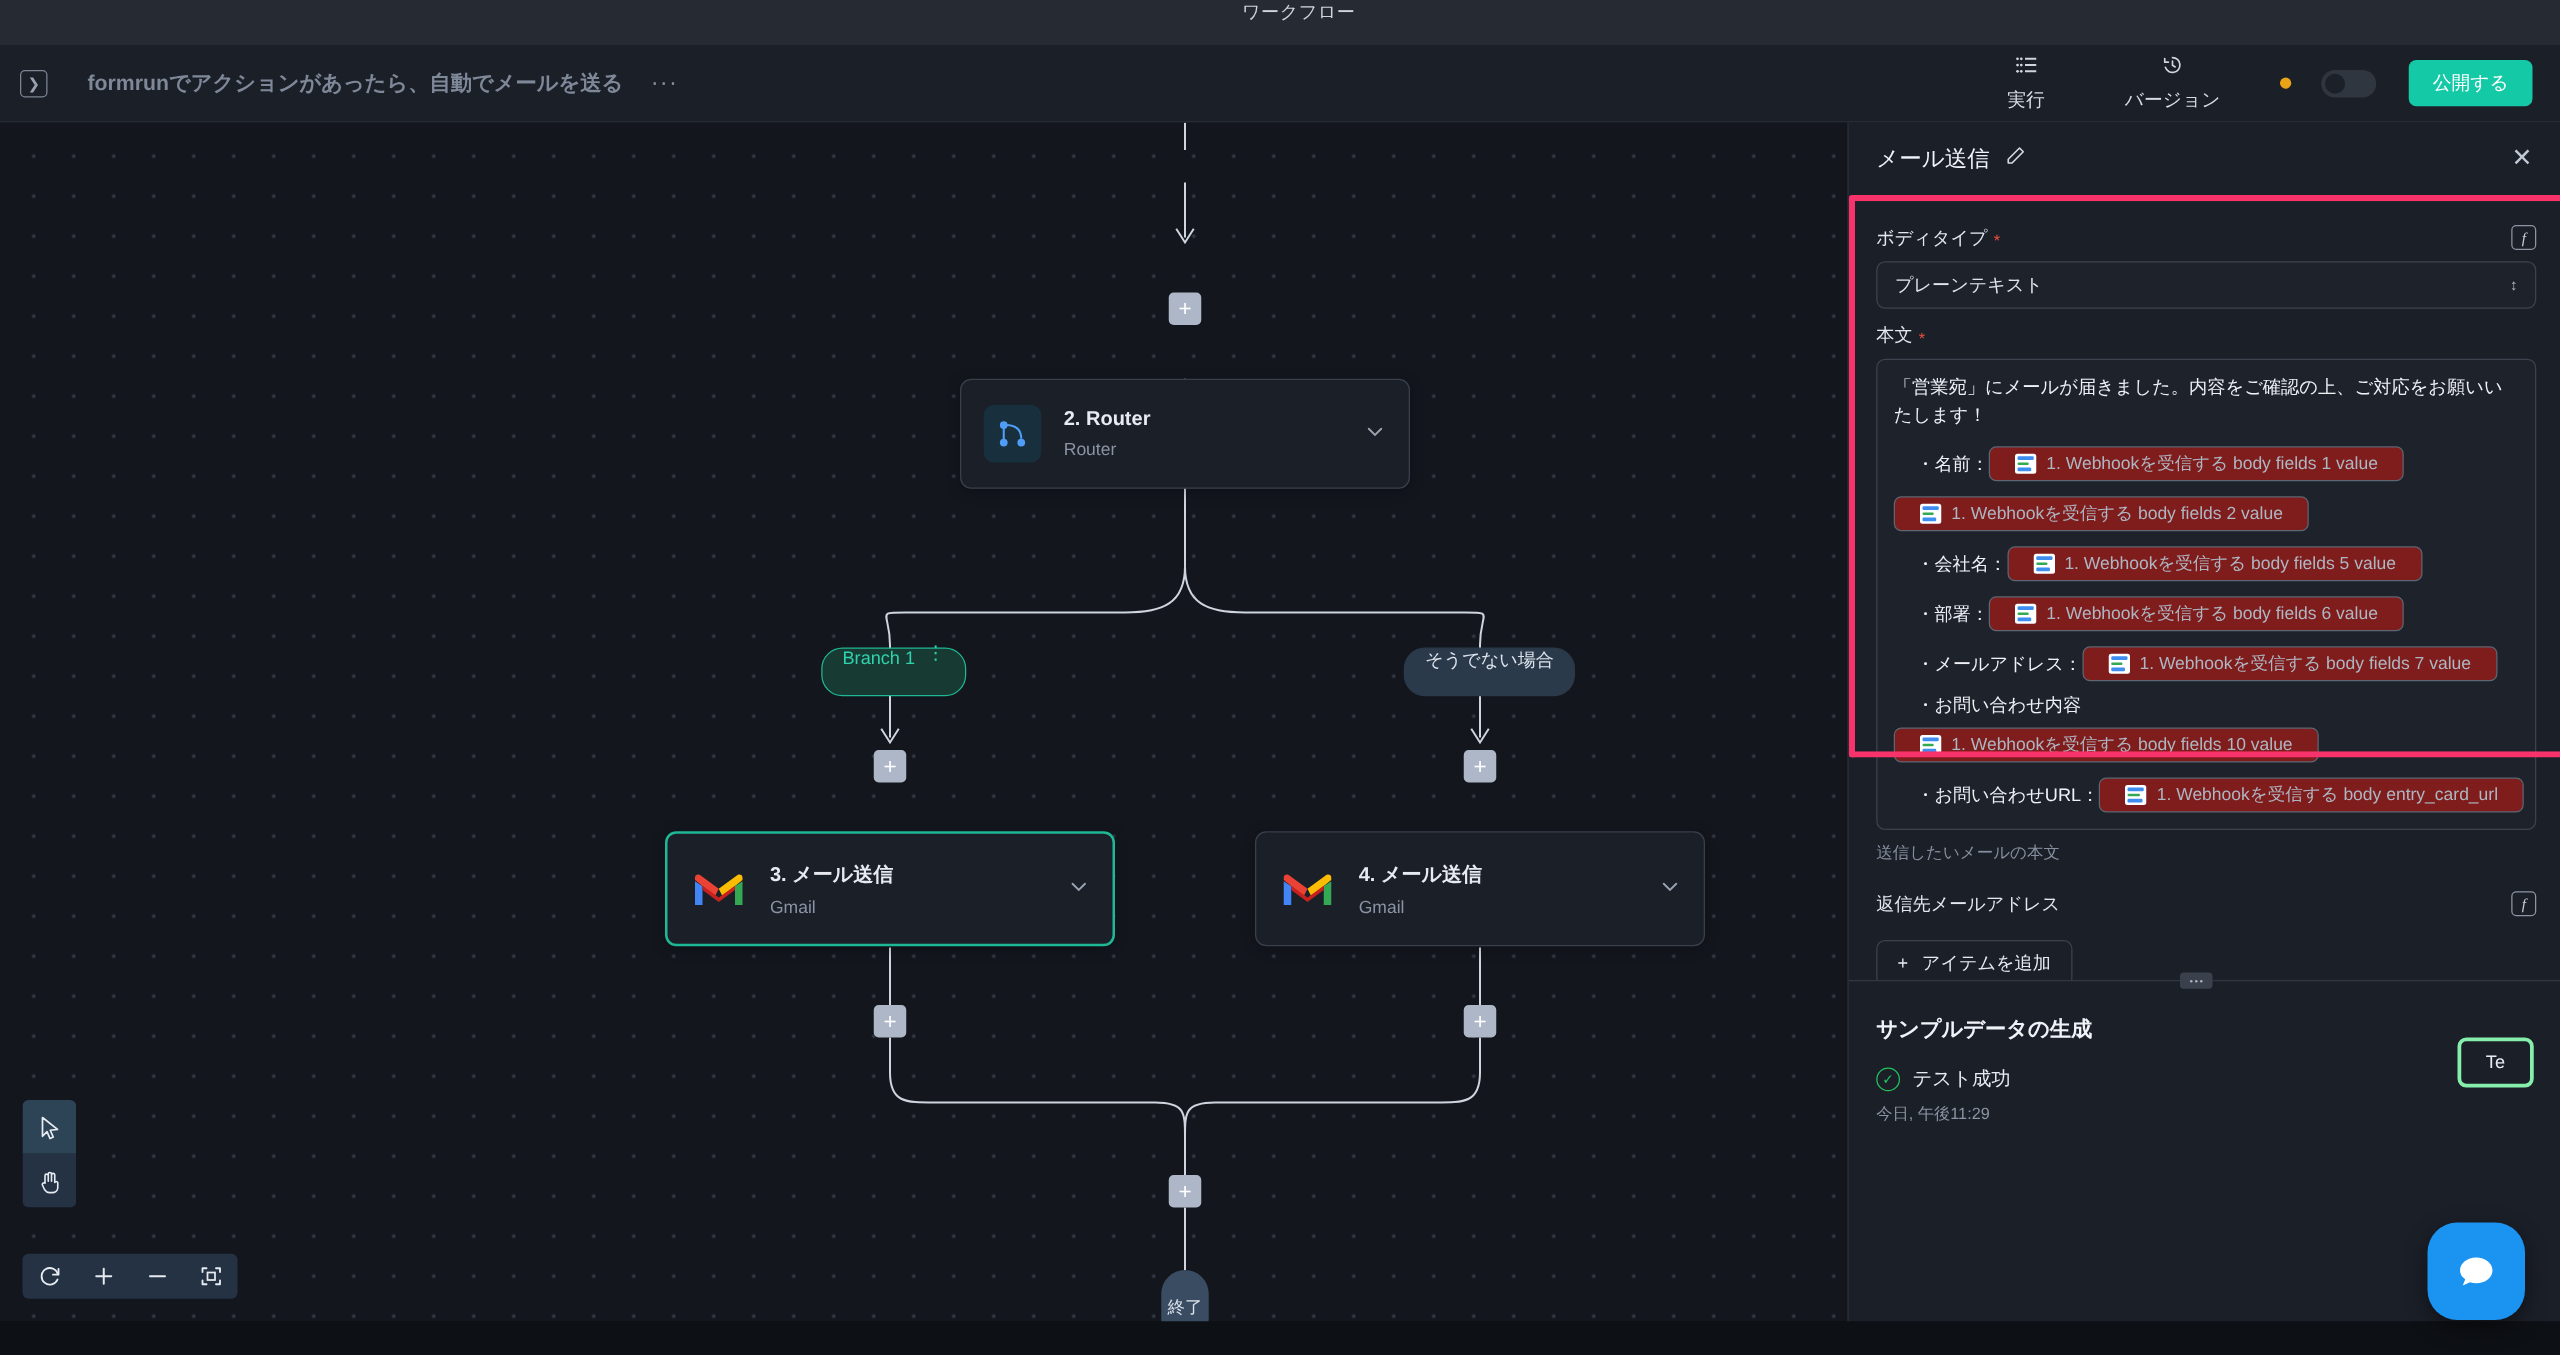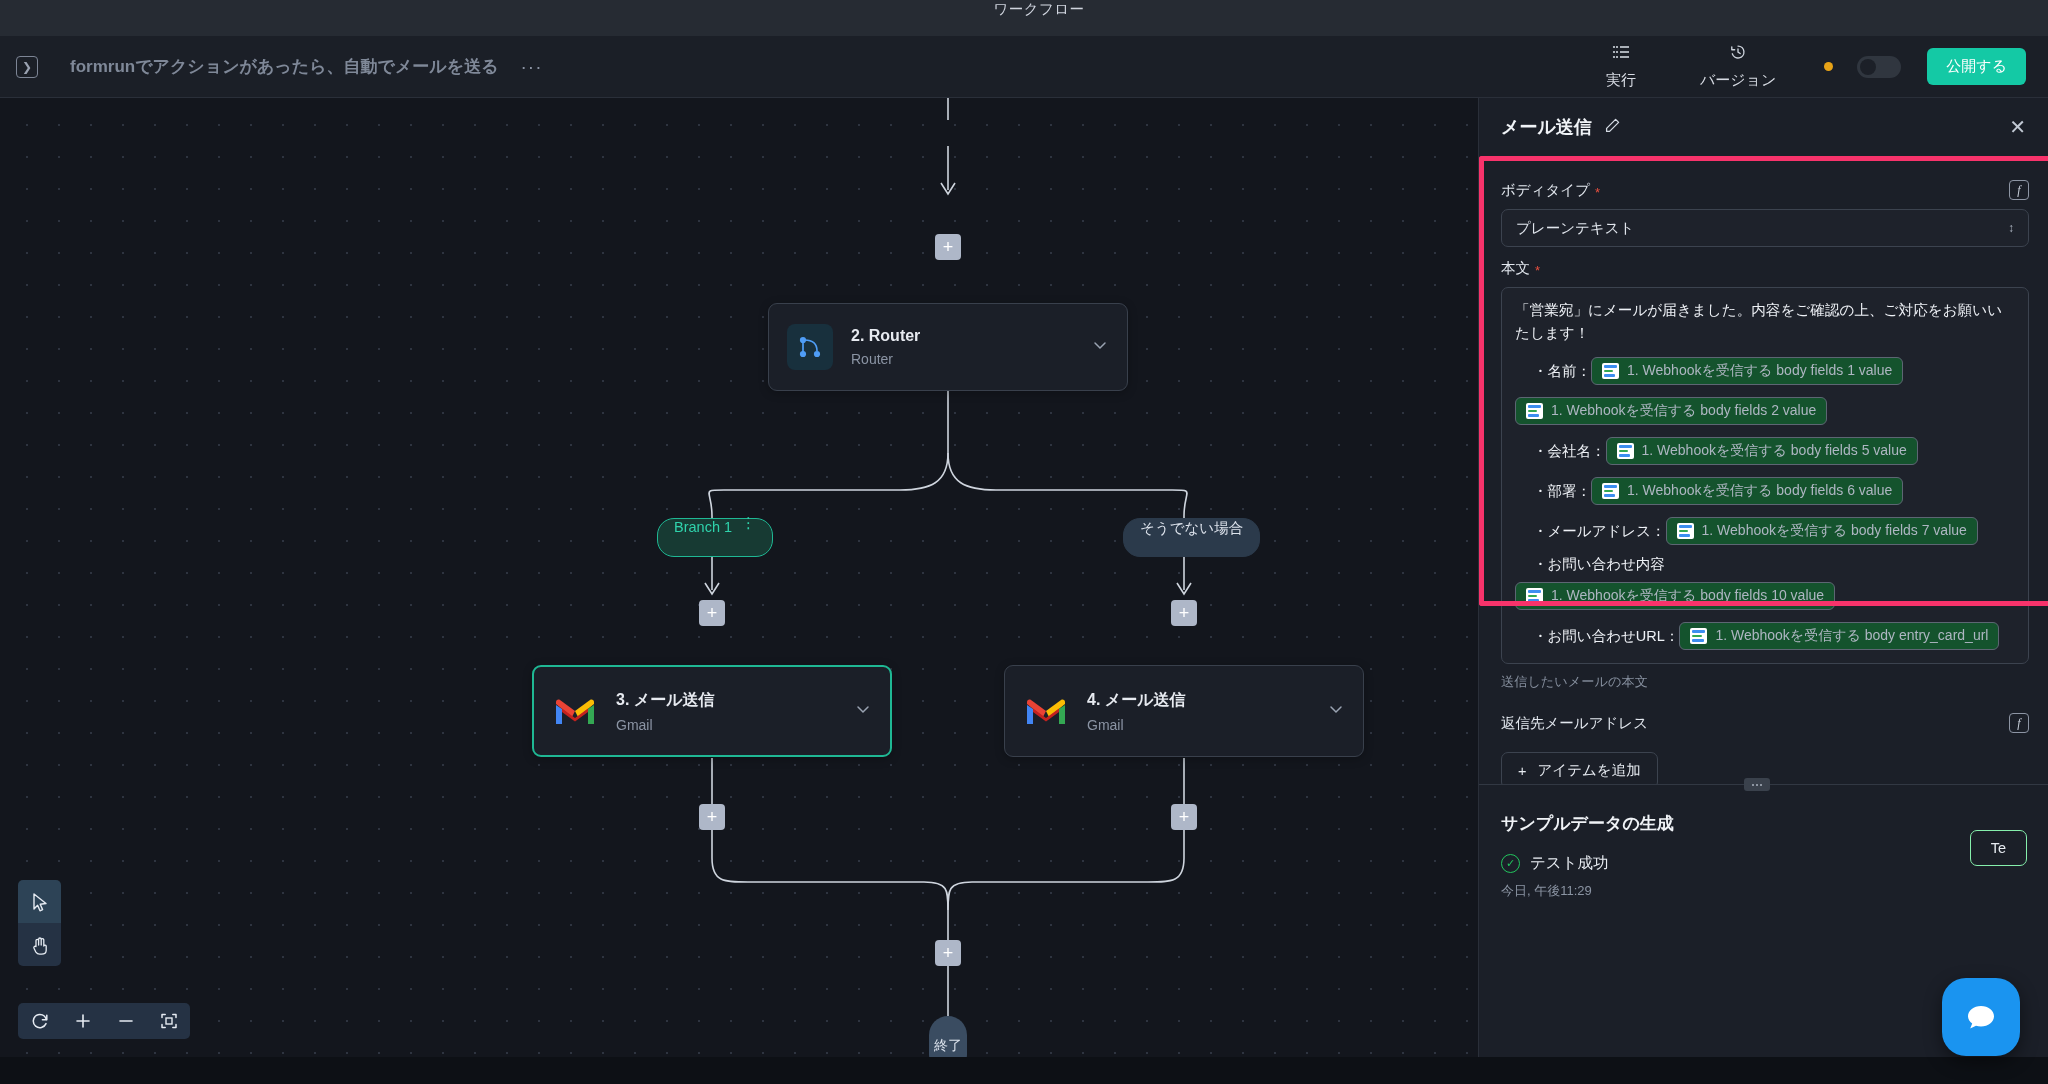--- a/index.html
+++ b/index.html
@@ -150,21 +150,21 @@
 
   
   .panel {
     position: absolute; top: 98px; right: 0;
     width: 570px; height: 986px; background: #1b1f28;
     border-left: 1px solid #2a2f39;
   }
   .panel-head {
     height: 58px; display: flex; align-items: center; padding: 0 22px;
   }
-  .panel-title { color: #f0f3f7; font-size: 18px; font-weight: 700; }
+  .panel-title { color: #f0f3f7; font-size: 18px; font-weight: 400; }
   .pencil { margin-left: 12px; cursor: pointer; }
   .panel-close { margin-left: auto; color: #c2c9d4; font-size: 20px; cursor: pointer; line-height: 1; }
 
   .hl-box {
     position: absolute; left: 0px; top: 58px;
     width: 570px; height: 450px;
     border: 5px solid #f8336b; border-right: none;
     border-radius: 3px 0 0 3px;
     pointer-events: none; z-index: 5;
   }
@@ -197,22 +197,22 @@
   }
   .body-line { color: #eef1f6; font-size: 14.6px; line-height: 23px; }
   .bl-row {
     display: flex; align-items: center; flex-wrap: nowrap;
     margin-top: 12px; font-size: 14.5px; color: #eef1f6; white-space: nowrap;
   }
   .bl-row.indent { padding-left: 18px; }
   .chip {
     display: inline-flex; align-items: center; gap: 8px;
     border: 1px solid #5d6673; border-radius: 6px;
-    padding: 4px 10px; color: #aeb6c2; font-size: 14px;
-    background: #14532d; white-space: nowrap; cursor: pointer;
+    padding: 4px 20px; color: #aeb6c2; font-size: 14px;
+    background: #7f1d1d; white-space: nowrap; cursor: pointer;
   }
   .chip-ico {
     width: 17px; height: 16px; background: #ffffff; border-radius: 2px;
     display: flex; flex-direction: column; justify-content: center; gap: 2px;
     padding: 2px 2px; flex: none;
   }
   .chip-ico i { display: block; height: 2.6px; border-radius: 1px; }
   .chip-ico i:nth-child(1) { background: #3d8ef0; width: 100%; }
   .chip-ico i:nth-child(2) { background: #34a853; width: 72%; }
   .chip-ico i:nth-child(3) { background: #3d8ef0; width: 88%; }
@@ -242,21 +242,21 @@
   .status-row { display: flex; align-items: center; gap: 10px; margin-top: 18px; }
   .check-circ {
     width: 19px; height: 19px; border-radius: 50%; border: 1.7px solid #22c55e;
     display: flex; align-items: center; justify-content: center;
     color: #22c55e; font-size: 11px; flex: none;
   }
   .status-txt { color: #e8ecf2; font-size: 15.5px; }
   .status-time { color: #8b94a3; font-size: 13px; margin-top: 8px; }
   .test-btn {
     position: absolute; right: 22px; top: 32px;
-    border: 1px solid #86efac; border-radius: 7px;
+    border: 3px solid #86efac; border-radius: 7px;
     padding: 9px 20px; color: #e7ebf1; font-size: 14.5px;
     cursor: pointer; background: #1b1f28; overflow: hidden; white-space: nowrap;
   }
   .chat-fab {
     position: absolute; right: 28px; bottom: 28px;
     width: 78px; height: 78px; border-radius: 24px; background: #1a94f0;
     display: flex; align-items: center; justify-content: center;
     cursor: pointer; box-shadow: 0 6px 18px rgba(0,0,0,.45); z-index: 20;
   }
   .bottom-strip {

